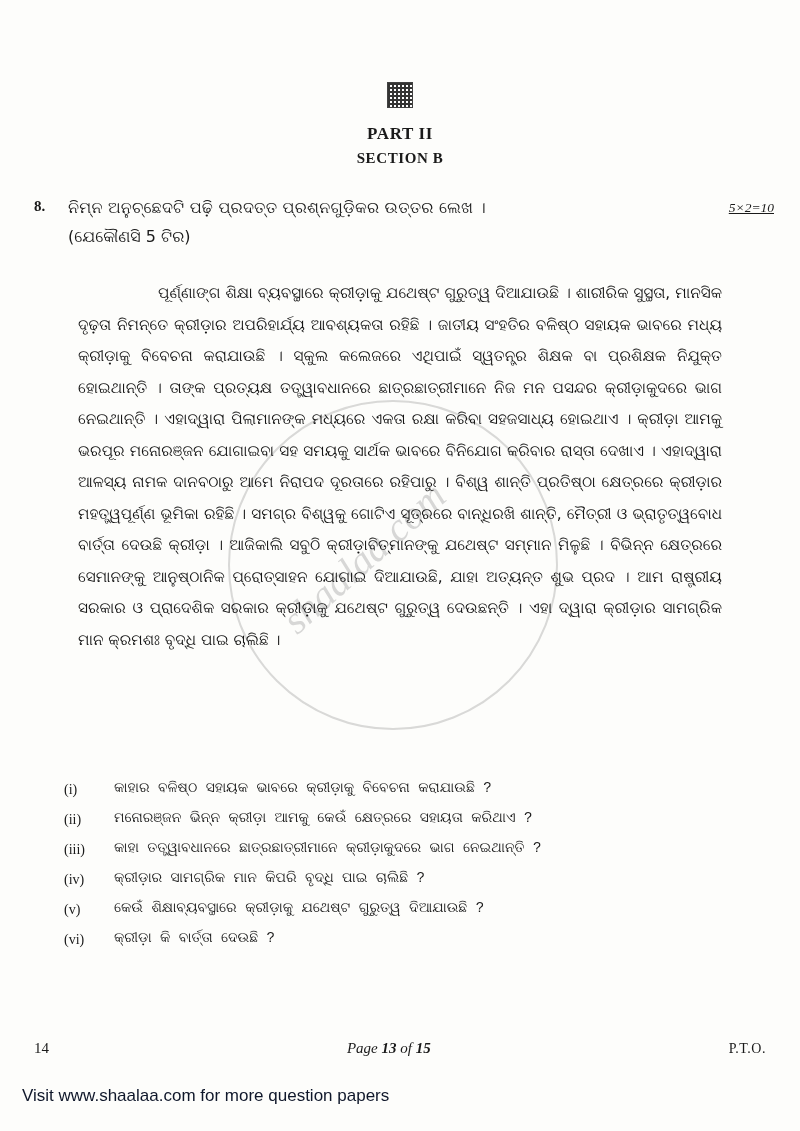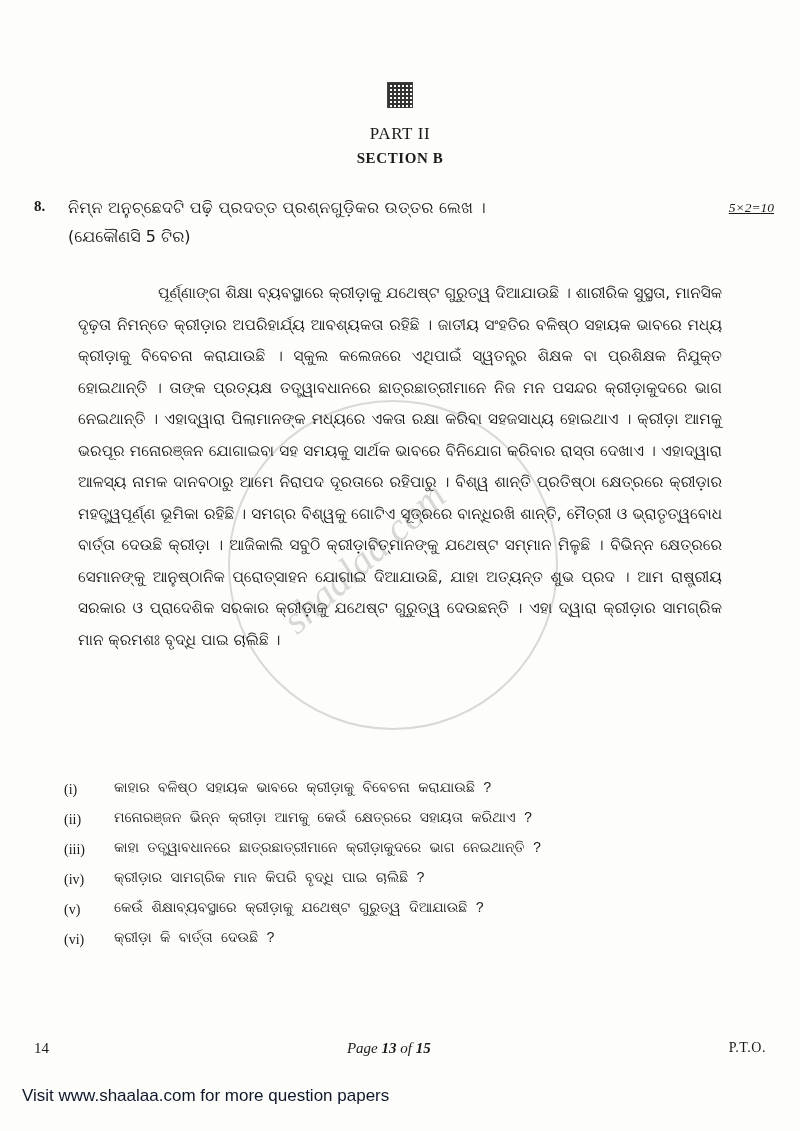--- a/index.html
+++ b/index.html
@@ -44,21 +44,21 @@
   
   .doc-head {
     position: absolute;
     top: 124px;
     left: 0;
     width: 800px;
     text-align: center;
   }
   .doc-head .part {
     font-size: 17px;
-    font-weight: normal;
+    font-weight: bold;
     letter-spacing: .6px;
     margin: 0 0 6px 0;
   }
   .doc-head .section {
     font-size: 15px;
     font-weight: bold;
     letter-spacing: .6px;
     margin: 0;
   }
 
@@ -144,21 +144,21 @@
   }
 
   
   .footer {
     position: absolute;
     left: 0;
     top: 1040px;
     width: 800px;
     padding: 0 34px;
     display: flex;
-    align-items: flex-start;
+    align-items: center;
     justify-content: space-between;
     font-size: 14.5px;
   }
   .footer .pg-left { font-size: 15px; }
   .footer .pg-center { font-style: italic; font-size: 15px; }
   .footer .pg-right { font-size: 14px; letter-spacing: .5px; }
 
   
   .banner {
     position: absolute;

